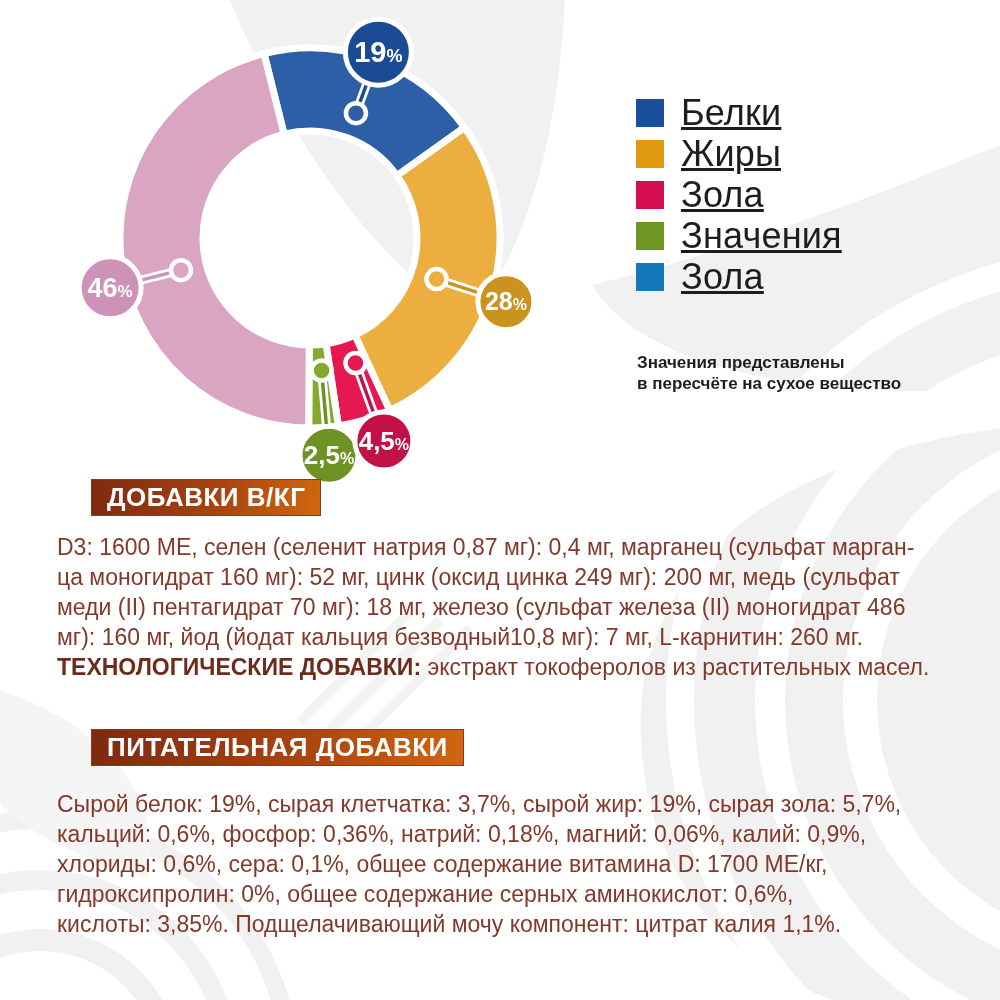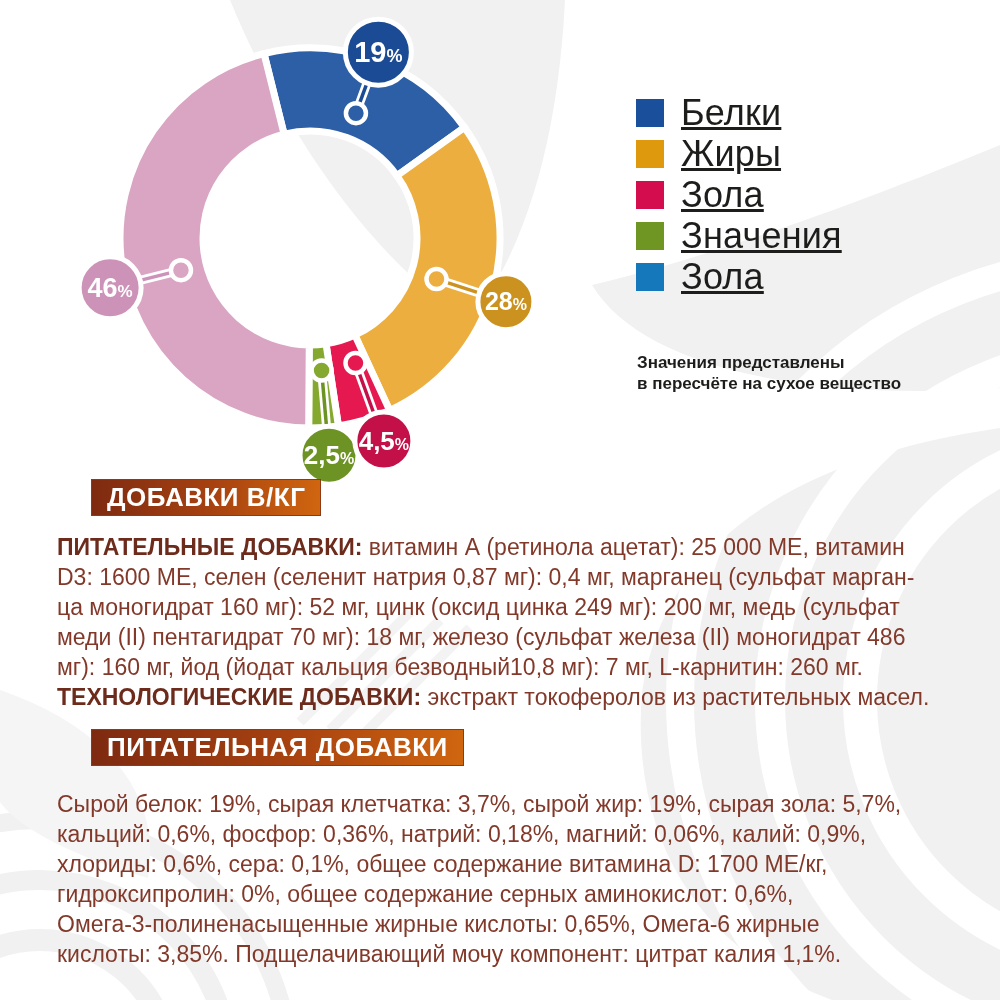--- a/index.html
+++ b/index.html
@@ -111,33 +111,31 @@
 
   <div class="note">
     <div>Значения представлены</div>
     <div>в пересчёте на сухое вещество</div>
   </div>
 
   <div class="badge badge1">
     <span>ДОБАВКИ В/КГ</span>
   </div>
   <div class="para para1" id="para1">
-      <div class="tline"><b>ПИТАТЕЛЬНЫЕ ДОБАВКИ:</b> витамин А (ретинола ацетат): 25 000 МЕ, витамин</div>
       <div class="tline">D3: 1600 МЕ, селен (селенит натрия 0,87 мг): 0,4 мг, марганец (сульфат марган-</div>
       <div class="tline">ца моногидрат 160 мг): 52 мг, цинк (оксид цинка 249 мг): 200 мг, медь (сульфат</div>
       <div class="tline">меди (II) пентагидрат 70 мг): 18 мг, железо (сульфат железа (II) моногидрат 486</div>
       <div class="tline">мг): 160 мг, йод (йодат кальция безводный10,8 мг): 7 мг, L-карнитин: 260 мг.</div>
       <div class="tline"><b>ТЕХНОЛОГИЧЕСКИЕ ДОБАВКИ:</b> экстракт токоферолов из растительных масел.</div>
     </div>
 
   <div class="badge badge2">
     <span>ПИТАТЕЛЬНАЯ ДОБАВКИ</span>
   </div>
   <div class="para para2" id="para2">
       <div class="tline">Сырой белок: 19%, сырая клетчатка: 3,7%, сырой жир: 19%, сырая зола: 5,7%,</div>
       <div class="tline">кальций: 0,6%, фосфор: 0,36%, натрий: 0,18%, магний: 0,06%, калий: 0,9%,</div>
       <div class="tline">хлориды: 0,6%, сера: 0,1%, общее содержание витамина D: 1700 МЕ/кг,</div>
       <div class="tline">гидроксипролин: 0%, общее содержание серных аминокислот: 0,6%,</div>
-      <div class="tline">Омега-3-полиненасыщенные жирные кислоты: 0,65%, Омега-6 жирные</div>
       <div class="tline">кислоты: 3,85%. Подщелачивающий мочу компонент: цитрат калия 1,1%.</div>
     </div>
 
 </div>
 
 </body></html>

